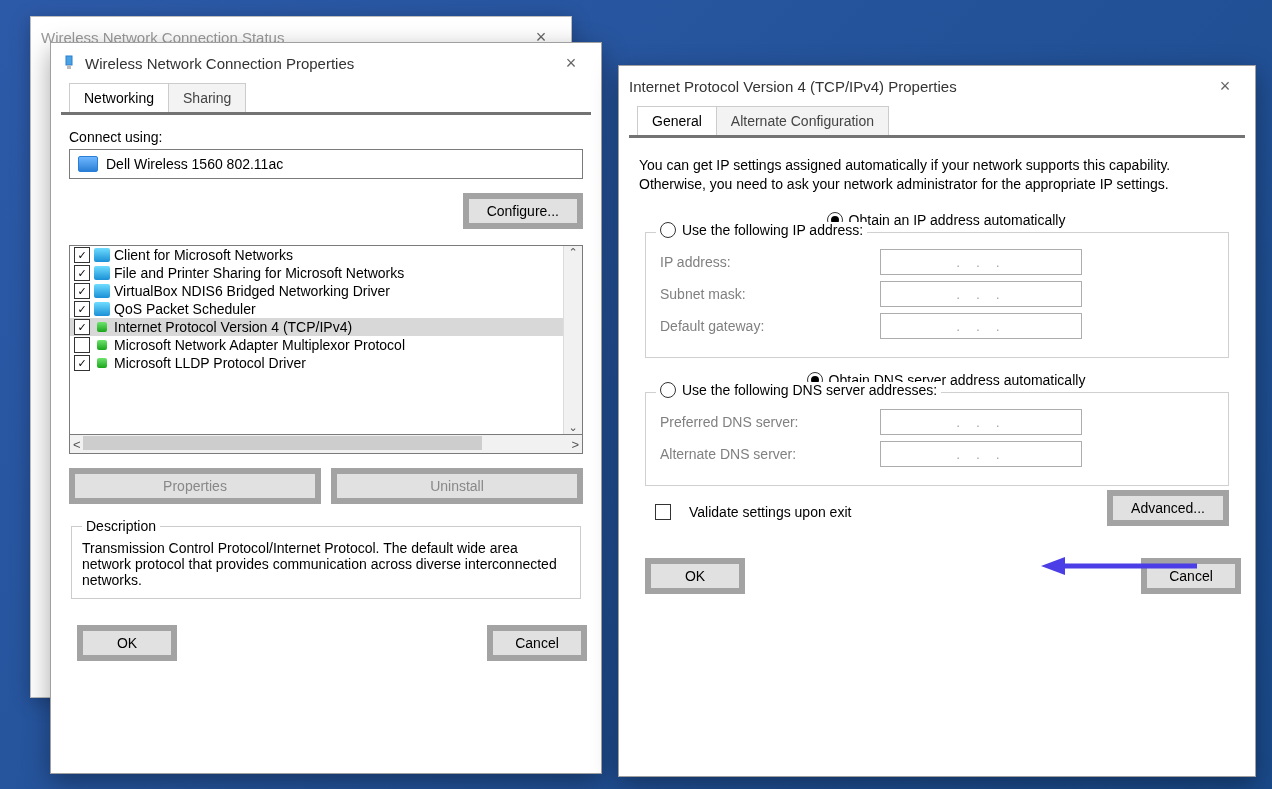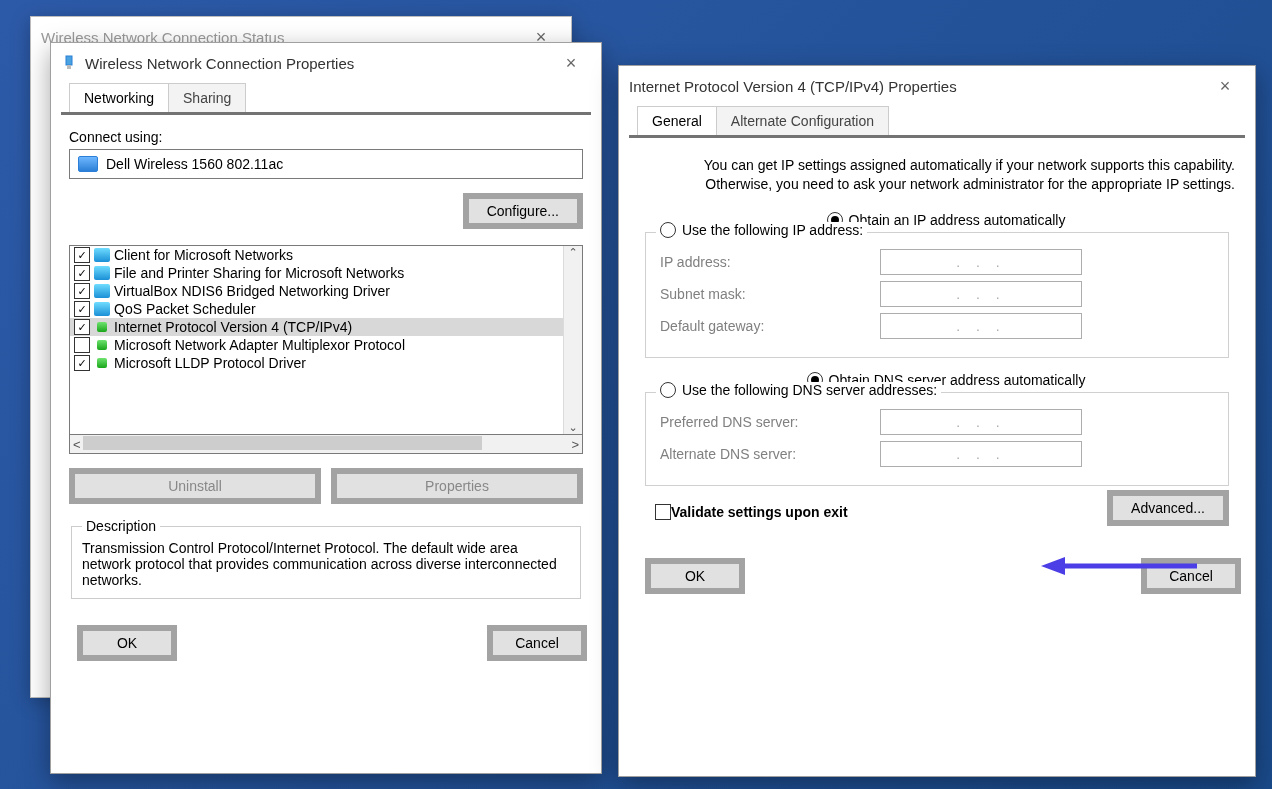--- a/index.html
+++ b/index.html
@@ -127,21 +127,21 @@
   }
   fieldset.desc legend { font-size:14px; padding:0 4px; }
   .dlg-footer {
     display:flex; justify-content:space-between; gap:10px;
     padding: 12px 14px;
     border-top: none;
     margin-left: 12px;
   }
 
   
-  .helptext { margin: 4px 2px 18px 2px; line-height:1.35;text-align:right; }
+  .helptext { margin: 4px 2px 18px 2px; line-height:1.35; }
   .radio-row { display:flex; align-items:center; gap:6px; margin: 4px 0 4px 18px; justify-content: center; }
   .radio-circle {
     width:14px; height:14px; border:1px solid #333; border-radius:50%;
     display:inline-flex; align-items:center; justify-content:center; background:#fff;
   }
   .radio-circle.sel::after { content:""; width:8px; height:8px; background:#000; border-radius:50%; }
   .groupbox {
     border:1px solid #d0d0d0; padding: 10px 14px 12px 14px; margin: 4px 8px 14px 8px;
     position: relative;
   }
@@ -149,21 +149,21 @@
     position:absolute; top:-11px; left:10px; background:#fff; padding:0 4px;
     display:flex; align-items:center; gap:6px;
   }
   .form-row { display:flex; align-items:center; margin:6px 0; }
   .form-row .flab { width: 220px; color:#808080; }
   .ip-input {
     width: 200px; height:24px; border:1px solid #adadad; background:#fff;
     display:flex; align-items:center; justify-content:center; color:#aaa; letter-spacing:6px;
   }
   .form-row.disabled .ip-input { background:#fff; }
-  .chk-row { display:flex; align-items:center; gap:0; margin: 18px 0 0 18px; font-weight: bold;}
+  .chk-row { display:flex; align-items:center; gap:18px; margin: 18px 0 0 18px;}
   .adv-row { display:flex; justify-content:flex-end; margin: -30px 8px 6px 0;}
   .arrow {
     position:absolute; width:160px; height:24px;
   }
   .arrow svg { width:100%; height:100%; }
 
   
   .bgwin {
     position:absolute; left:30px; top:16px; width:540px; height:680px;
     background:#fff; border:1px solid #bcbcbc; box-shadow:0 4px 18px rgba(0,0,0,.25);
@@ -255,22 +255,22 @@
     </div>
     <div class="hscroll">
       <span>&lt;</span>
       <span class="track">
           <span class="thumb"></span>
         </span>
       <span>&gt;</span>
     </div>
 
     <div class="btnrow">
+      <button class="winbtn" disabled="">Properties</button>
       <button class="winbtn" disabled="">Uninstall</button>
-      <button class="winbtn" disabled="">Properties</button>
     </div>
 
     <fieldset class="desc">
       <legend>Description</legend>
       <div>Transmission Control Protocol/Internet Protocol. The default wide area network protocol that provides communication across diverse interconnected networks.</div>
     </fieldset>
   </div>
 
   <div class="dlg-footer">
     <button class="winbtn">OK</button>

